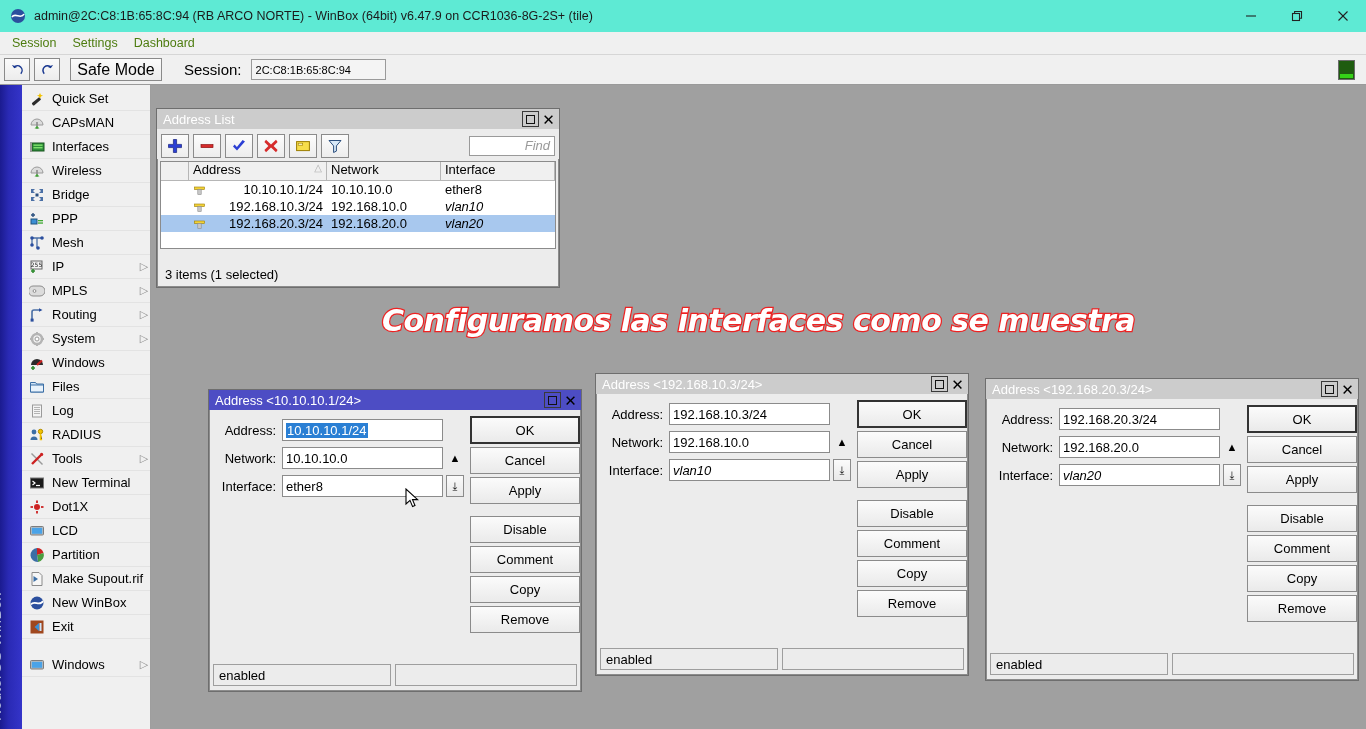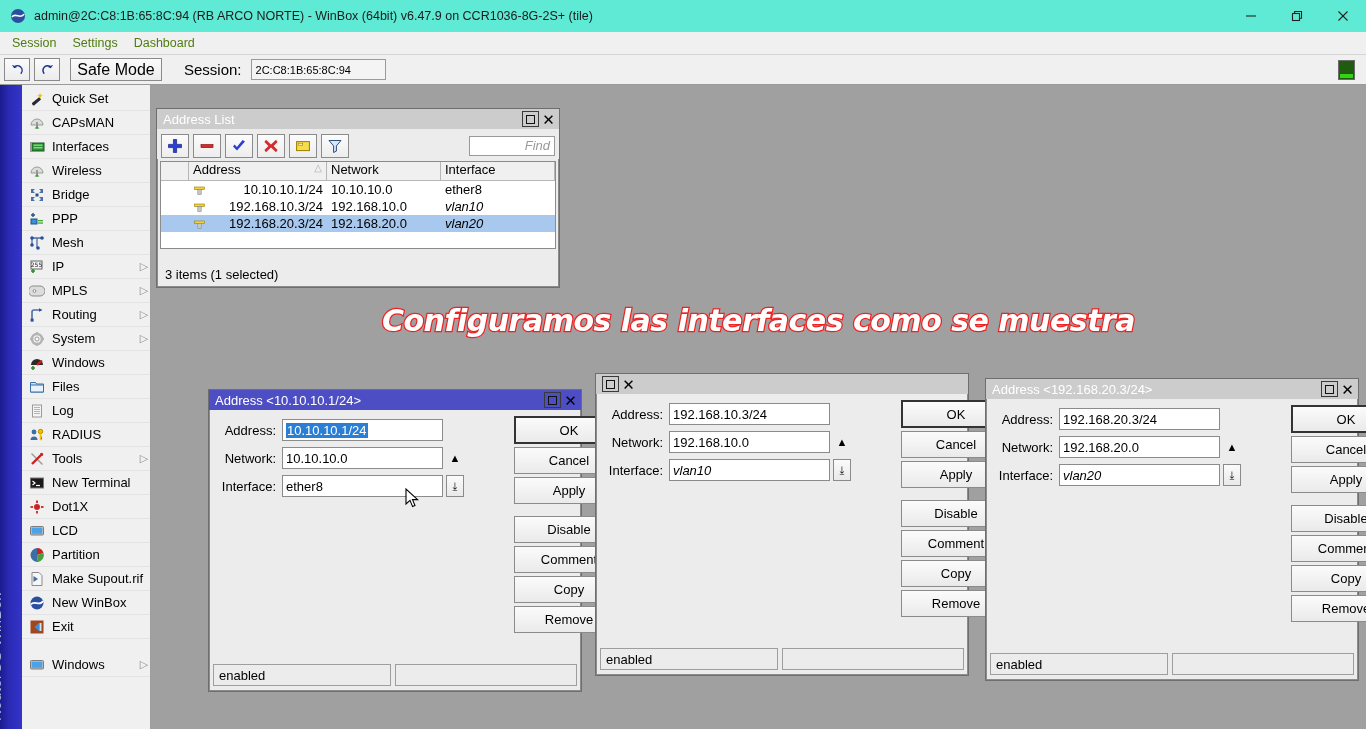--- a/index.html
+++ b/index.html
@@ -256,21 +256,21 @@
     position: absolute; left: 2px; right: 2px; bottom: 2px;
     height: 22px;
     display: flex; align-items: center;
     padding-left: 6px;
     font-size: 13px;
     background: #ececec;
   }
 
   
   .addr-dlg { width: 374px; height: 303px; }
-  .dlg-body { position: relative; height: calc(100% - 20px); padding: 6px 5px 0 5px; display: flex; gap: 44px; }
+  .dlg-body { position: relative; height: calc(100% - 20px); padding: 6px 5px 0 5px; display: flex; }
   .dlg-left { width: 250px; flex: 0 0 250px; }
   .field-row { display: flex; align-items: center; height: 28px; }
   .field-label {
     width: 68px; flex: 0 0 68px;
     text-align: right; padding-right: 6px;
     font-size: 13px;
   }
   .field-input {
     height: 22px;
     border: 1px solid #8b8b8b;
@@ -884,20 +884,21 @@
           <span class="cursor" style="left:196px; top:78px;">
             <svg width="16" height="22" viewBox="0 0 16 22">
               <path d="M1 1 L1 16 L5 12.4 L7.6 18.6 L10 17.5 L7.5 11.6 L12.6 11.6z" fill="#ffffff" stroke="#000" stroke-width="1.1"></path>
             </svg>
           </span>
         </div>
       </div>
 
       <div class="wbwin addr-dlg" style="left:444px; top:288px;">
         <div class="wb-title inactive">
+          <span class="wb-title-text">Address &lt;192.168.10.3/24&gt;</span>
           <span class="wb-ctrls">
             <span class="wb-box">
                 <span class="inner"></span>
               </span>
             <span class="wb-x">✕</span>
           </span>
         </div>
         <div class="dlg-body">
           <div class="dlg-left">
             <div class="field-row">

